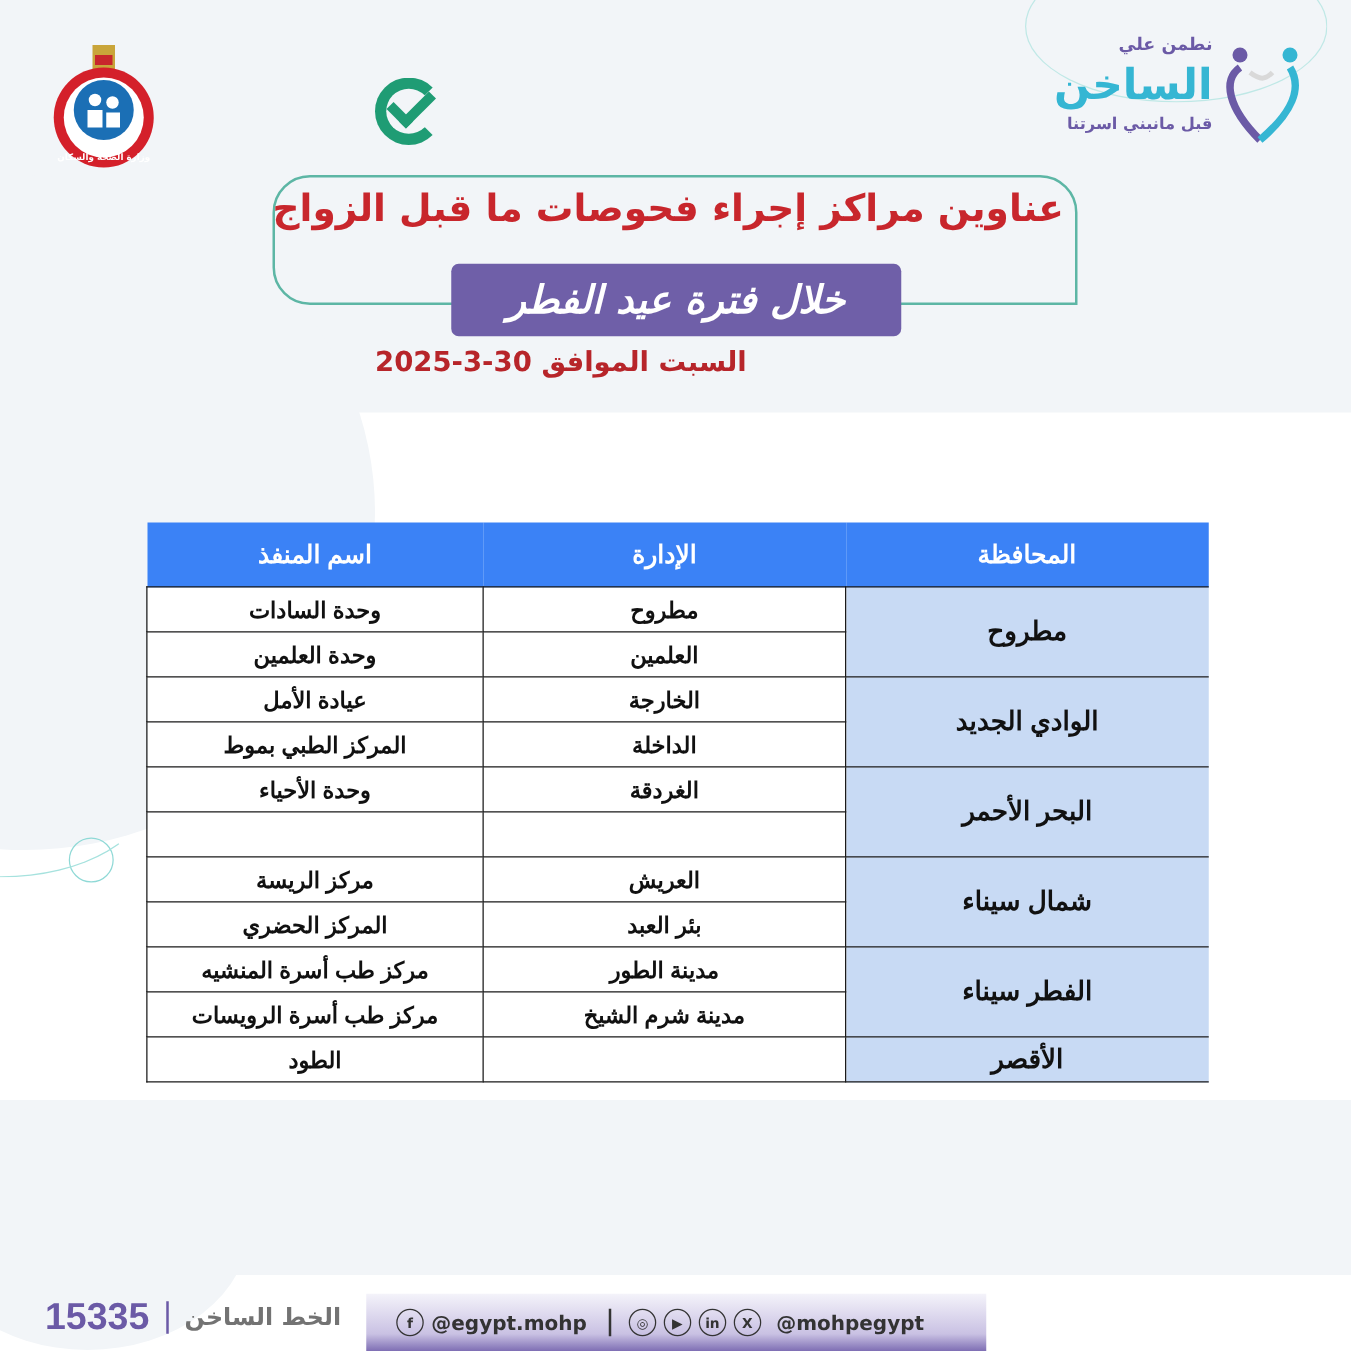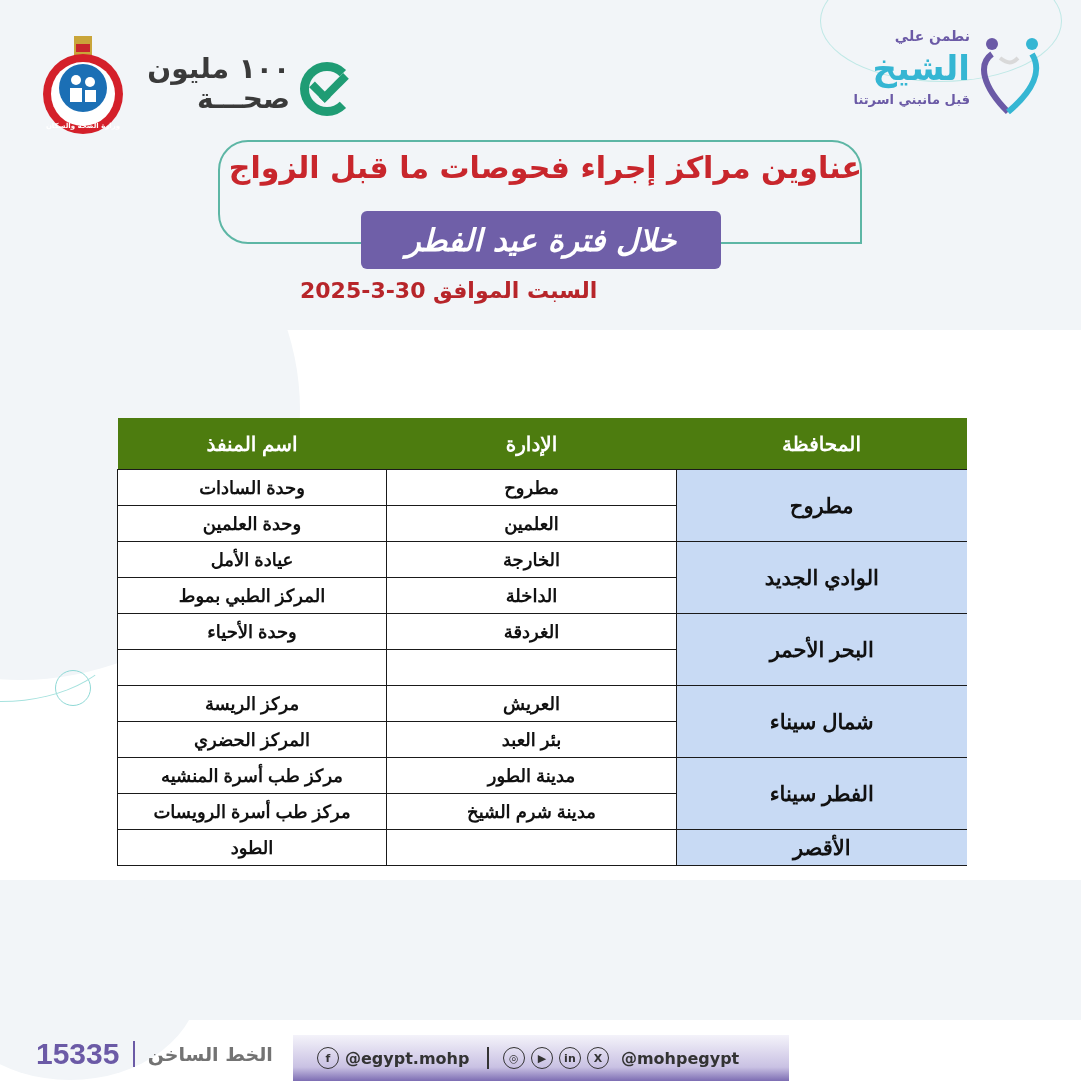--- a/index.html
+++ b/index.html
@@ -20,27 +20,27 @@
   .hm-check { position:absolute; right:0; top:8px; width:54px; height:54px; border-radius:50%; border:9px solid #1f9c74; box-sizing:border-box; border-right-color:transparent; }
   .hm-tick { position:absolute; right:8px; top:18px; width:26px; height:14px; border-left:8px solid #1f9c74; border-bottom:8px solid #1f9c74; transform:rotate(-45deg); }
 
   .sahtna-logo { position:absolute; left:840px; top:28px; width:210px; height:96px; }
   .sahtna-small { position:absolute; right:80px; top:0; color:#6b5aa6; font-size:14px; font-weight:bold; direction:rtl; }
   .sahtna-big { position:absolute; right:80px; top:20px; color:#35b6d3; font-size:34px; font-weight:bold; direction:rtl; letter-spacing:1px; }
   .sahtna-sub { position:absolute; right:80px; top:64px; color:#6b5aa6; font-size:13px; font-weight:bold; direction:rtl; }
   .heart { position:absolute; right:8px; top:6px; width:64px; height:84px; }
 
   .title-frame { position:absolute; left:218px; top:140px; width:644px; height:104px; border:2px solid #5db6a5; border-radius:30px 30px 0 30px; box-sizing:border-box; }
-  .title-main { position:absolute; left:218px; top:150px; width:644px; text-align:right; direction:rtl; color:#c8262c; font-size:30px; font-weight:bold; }
+  .title-main { position:absolute; left:218px; top:150px; width:644px; text-align:left; direction:rtl; color:#c8262c; font-size:30px; font-weight:bold; }
   .subtitle-pill { position:absolute; left:361px; top:211px; width:360px; height:58px; background:#6f5fa8; border-radius:6px; color:#fff; font-size:31px; font-weight:bold; text-align:center; line-height:58px; direction:rtl;font-style:italic; }
   .date-line { position:absolute; left:300px; top:278px; width:480px; text-align:left; direction:rtl; color:#b7252a; font-size:22px; font-weight:bold; }
 
   .table-wrap { position:absolute; left:117px; top:418px; width:849px; }
   table { border-collapse:collapse; width:849px; direction:rtl; table-layout:fixed; font-family:"Liberation Sans", sans-serif; }
-  th { background:#4d7c0f; color:#fff; height:49px; font-size:20px; font-weight:bold; }
+  th { background:#3b82f6; color:#fff; height:49px; font-size:20px; font-weight:bold; }
   td { border:1.5px solid #1a1a1a; height:35px; text-align:center; font-size:18px; font-weight:bold; color:#111; padding:0; background:#fff; }
   td.gov { background:#c8daf4; font-size:21px; border-right:none; }
   col.c-gov { width:290px; }
   col.c-admin { width:290px; }
   col.c-outlet { width:269px; }
 
   .footer-hotline { position:absolute; left:36px; top:1037px; direction:ltr; white-space:nowrap; }
   .hotline-num { color:#6b5aa6; font-size:30px; font-weight:bold; font-family:"Liberation Sans", sans-serif; vertical-align:middle; }
   .hotline-sep { display:inline-block; width:2px; height:26px; background:#6b5aa6; margin:0 8px; vertical-align:middle; }
   .hotline-label { color:#737373; font-size:19px; font-weight:bold; vertical-align:middle; }
@@ -69,31 +69,27 @@
     <circle cx="45" cy="52" r="24" fill="#1b6fb5"></circle>
     <circle cx="38" cy="44" r="5" fill="#fff"></circle>
     <circle cx="52" cy="46" r="5" fill="#fff"></circle>
     <rect x="32" y="52" width="12" height="14" fill="#fff"></rect>
     <rect x="47" y="54" width="11" height="12" fill="#fff"></rect>
     <text x="45" y="92" font-size="7" fill="#fff" text-anchor="middle" font-weight="bold" font-family="DejaVu Sans, sans-serif">وزارة الصحة والسكان</text>
   </svg>
 </div>
 
 <div class="hm-logo">
-  <div class="hm-text">
-    <div>١٠٠ مليون</div>
-    <div>صحـــة</div>
-  </div>
   <div class="hm-check"></div>
   <div class="hm-tick"></div>
 </div>
 
 <div class="sahtna-logo">
   <div class="sahtna-small">نطمن علي</div>
-  <div class="sahtna-big">الشيخ</div>
+  <div class="sahtna-big">الساخن</div>
   <div class="sahtna-sub">قبل مانبني اسرتنا</div>
   <svg class="heart" viewBox="0 0 64 84">
     <circle cx="14" cy="10" r="6" fill="#6b5aa6"></circle>
     <circle cx="54" cy="10" r="6" fill="#35b6d3"></circle>
     <path d="M14 20 C0 30 4 52 30 78" stroke="#6b5aa6" stroke-width="6" fill="none"></path>
     <path d="M54 20 C64 36 56 56 30 78" stroke="#35b6d3" stroke-width="6" fill="none"></path>
     <path d="M22 24 C30 30 34 30 40 24" stroke="#d9d9d9" stroke-width="4" fill="none"></path>
   </svg>
 </div>
 

